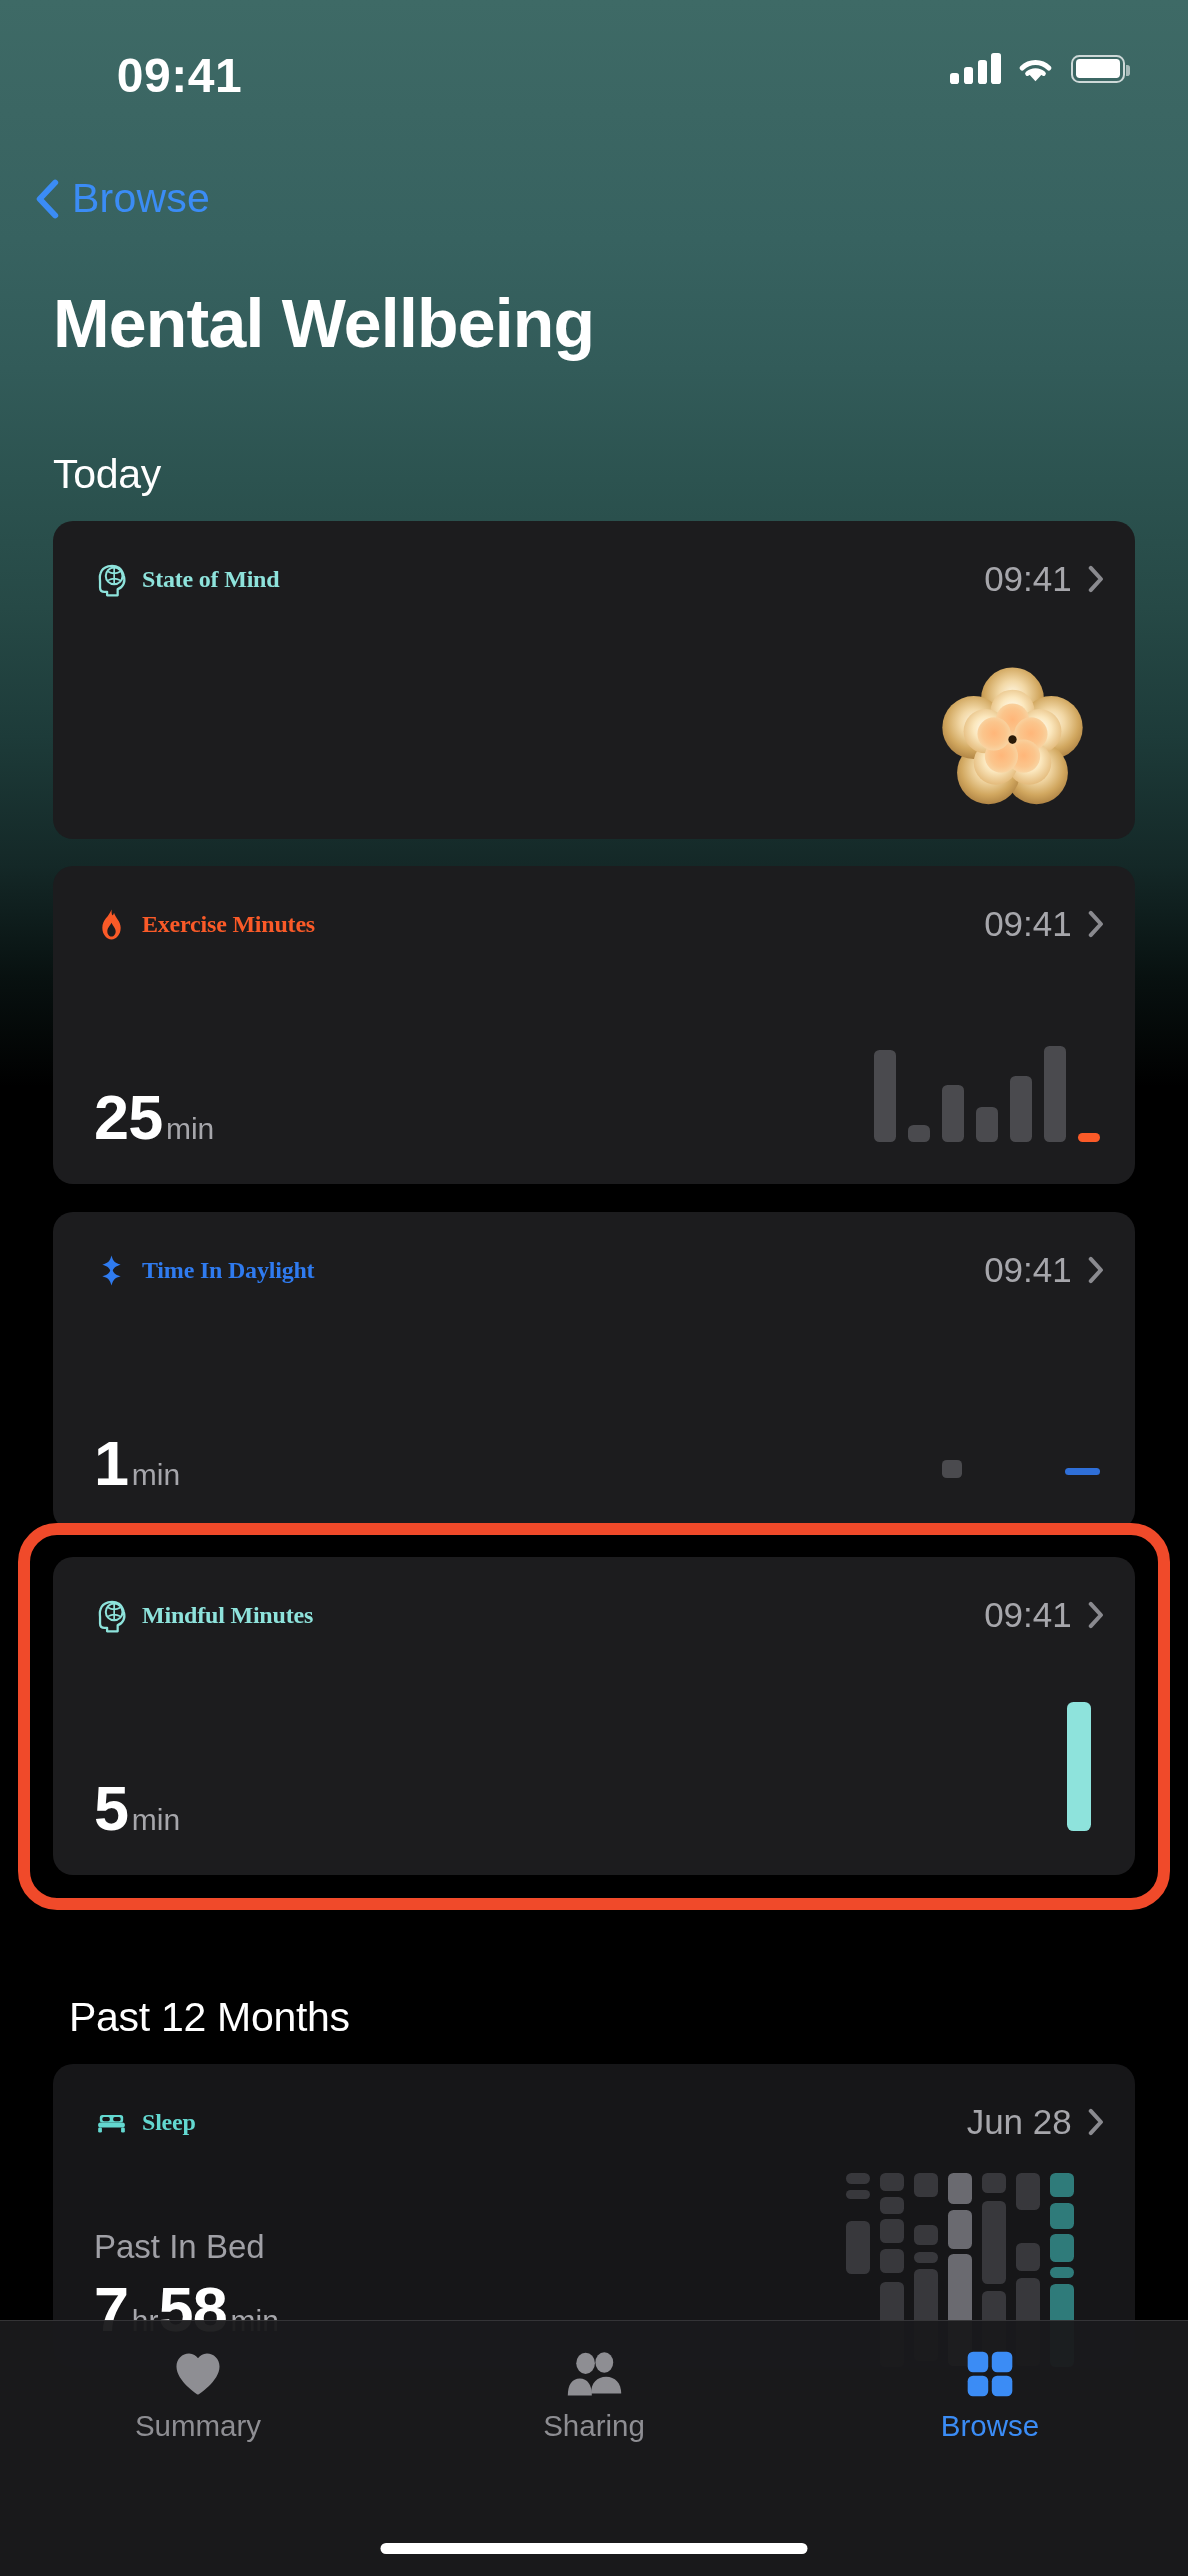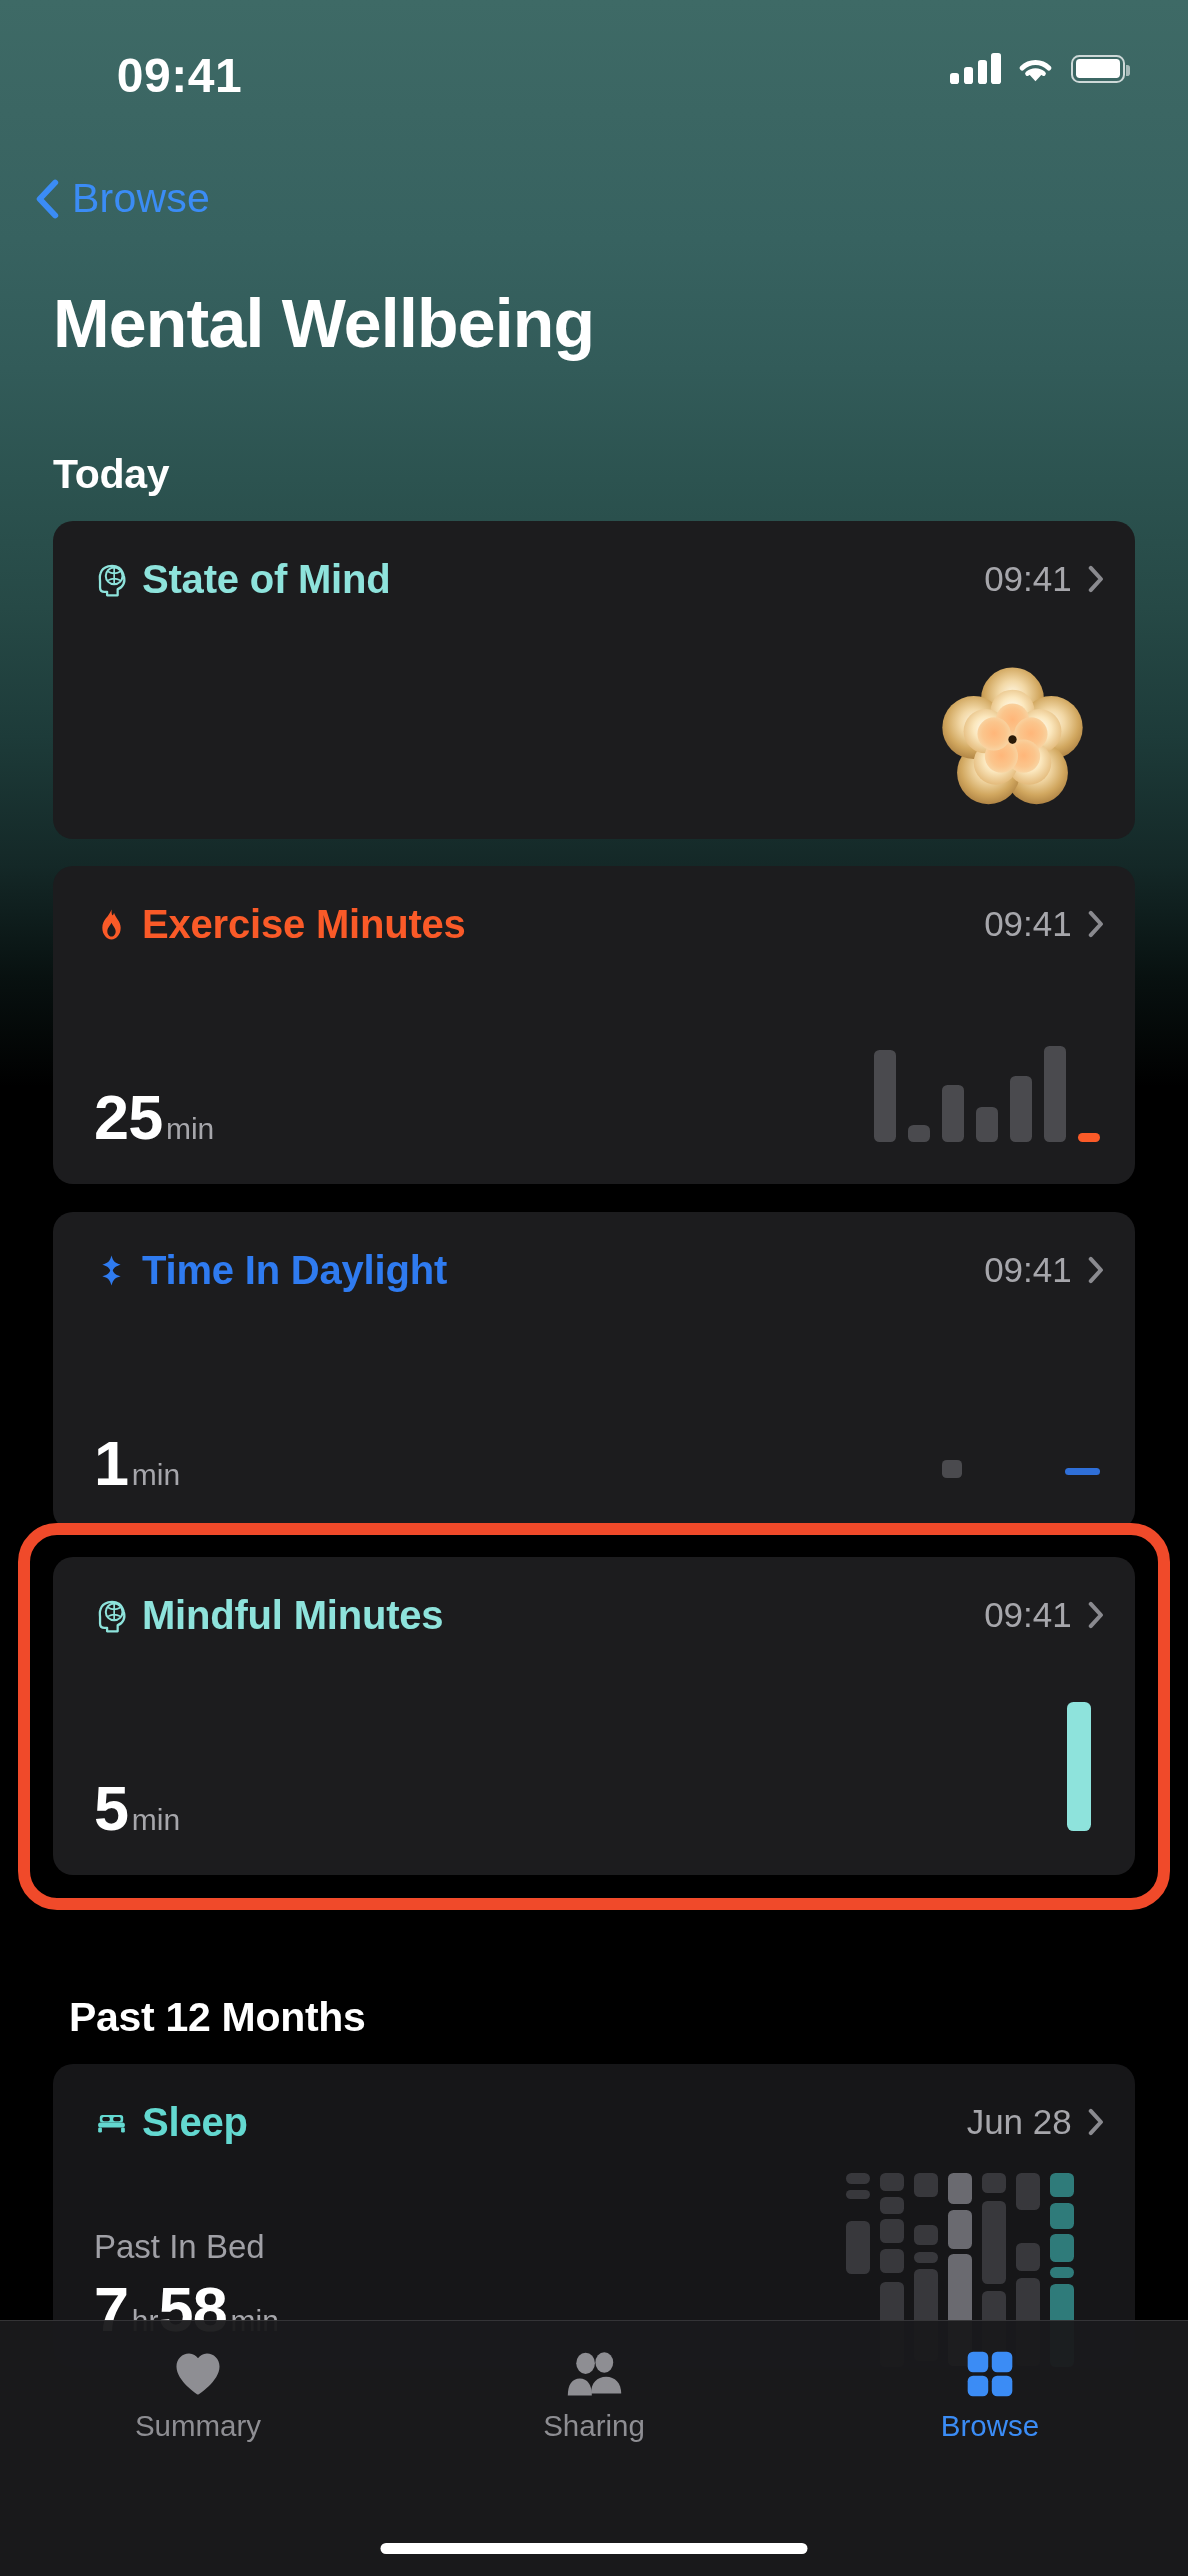--- a/index.html
+++ b/index.html
@@ -79,40 +79,40 @@
   
   .big-title {
     position:absolute; left:53px; top:284px;
     color:#fff; font-size:68px; font-weight:700; letter-spacing:-0.8px;
     z-index:6;
   }
 
   
   .sec-head {
     position:absolute; left:53px;
-    color:#fff; font-size:41px; font-weight:700; letter-spacing:-0.3px;
+    color:#fff; font-size:41px; font-weight:400; letter-spacing:-0.3px;
     z-index:6;
   }
   #sec-today { top:451px; }
   #sec-past  { top:1994px;margin-left:16px; }
 
   
   .card {
     position:absolute; left:53px; width:1082px;
     background:#1c1c1e; border-radius:20px;
     z-index:4; overflow:hidden;
   }
   .card.sleep { background:#161618; }
   .card-head {
     position:absolute; left:39px; right:31px; top:35px; height:46px;
     display:flex; align-items:center;
   }
   .ch-icon { width:39px; height:39px; flex:0 0 auto; margin-right:11px;
              display:flex; align-items:center; justify-content:center; }
-  .ch-title { font-size:40px; font-weight:700; letter-spacing:-0.2px; white-space:nowrap; }
+  .ch-title { font-size:24px; font-weight:700; letter-spacing:-0.2px; white-space:nowrap;font-family:Liberation Serif, serif; }
   .ch-right { margin-left:auto; display:flex; align-items:center; gap:16.6px; }
   .ch-time { color:#a6a6ab; font-size:35px; }
   .ch-chev { width:15.7px; height:28px; }
 
   
   .val-row { position:absolute; left:41px; display:flex; align-items:baseline; }
   .val-num { color:#fff; font-size:63px; font-weight:600; letter-spacing:-0.9px; line-height:1; }
   .val-unit{ color:#a6a6ab; font-size:30px; font-weight:500; margin-left:3.7px; }
 
   

